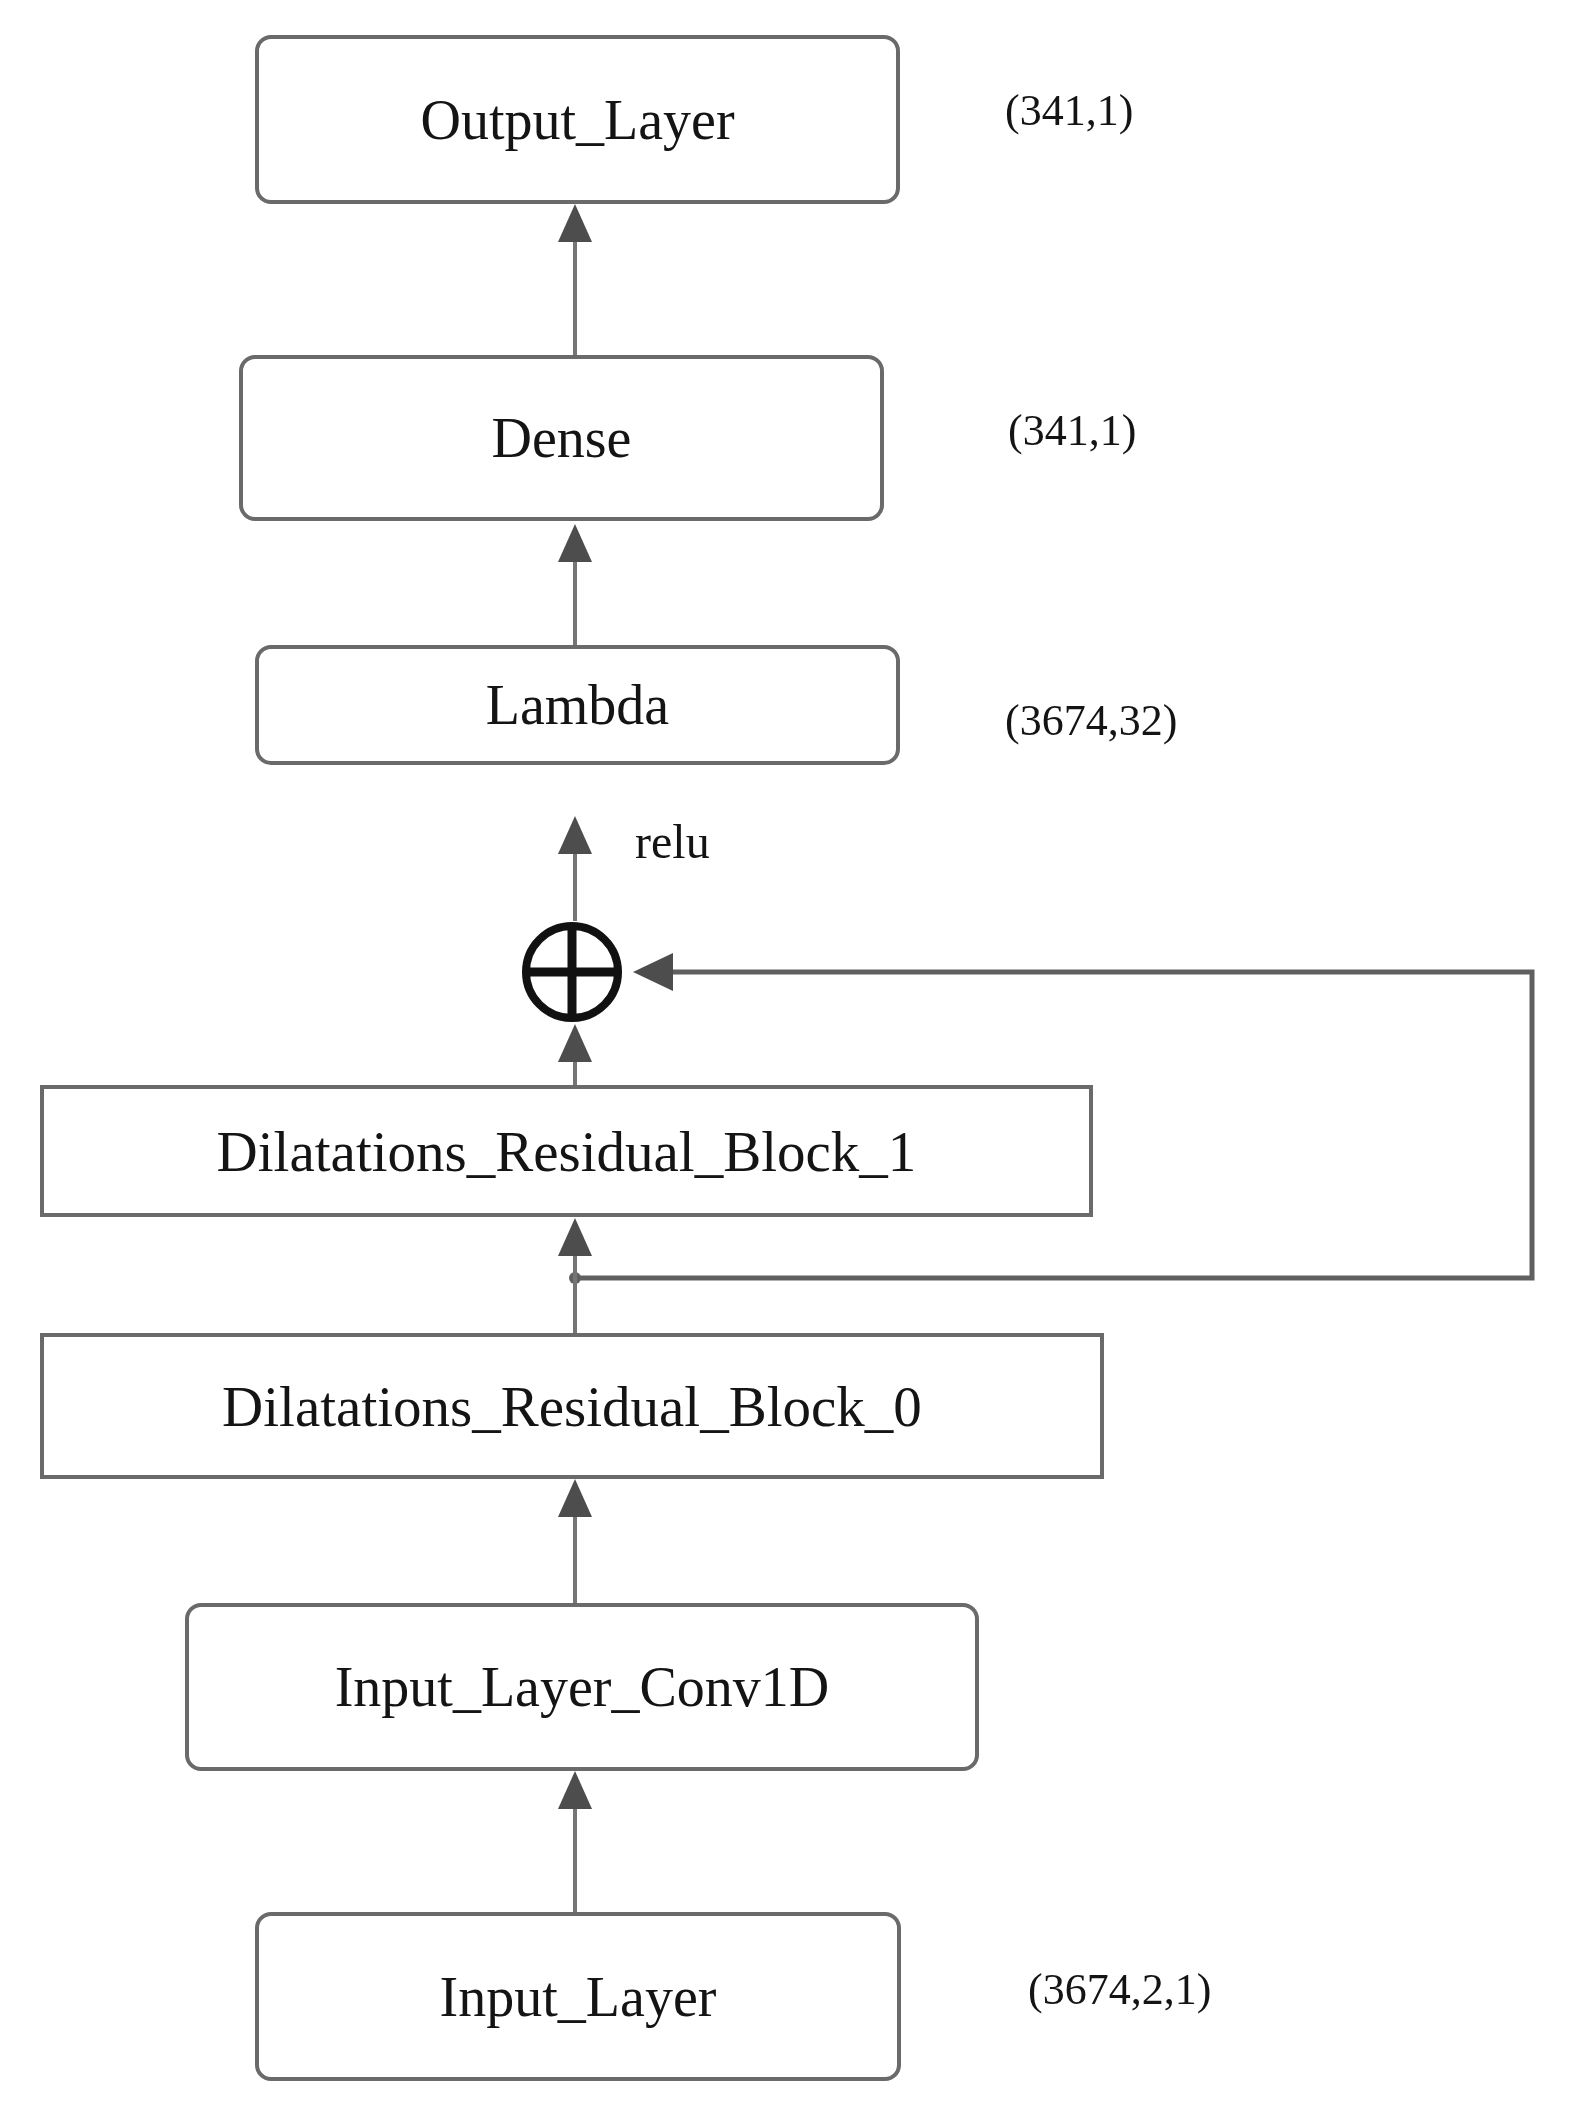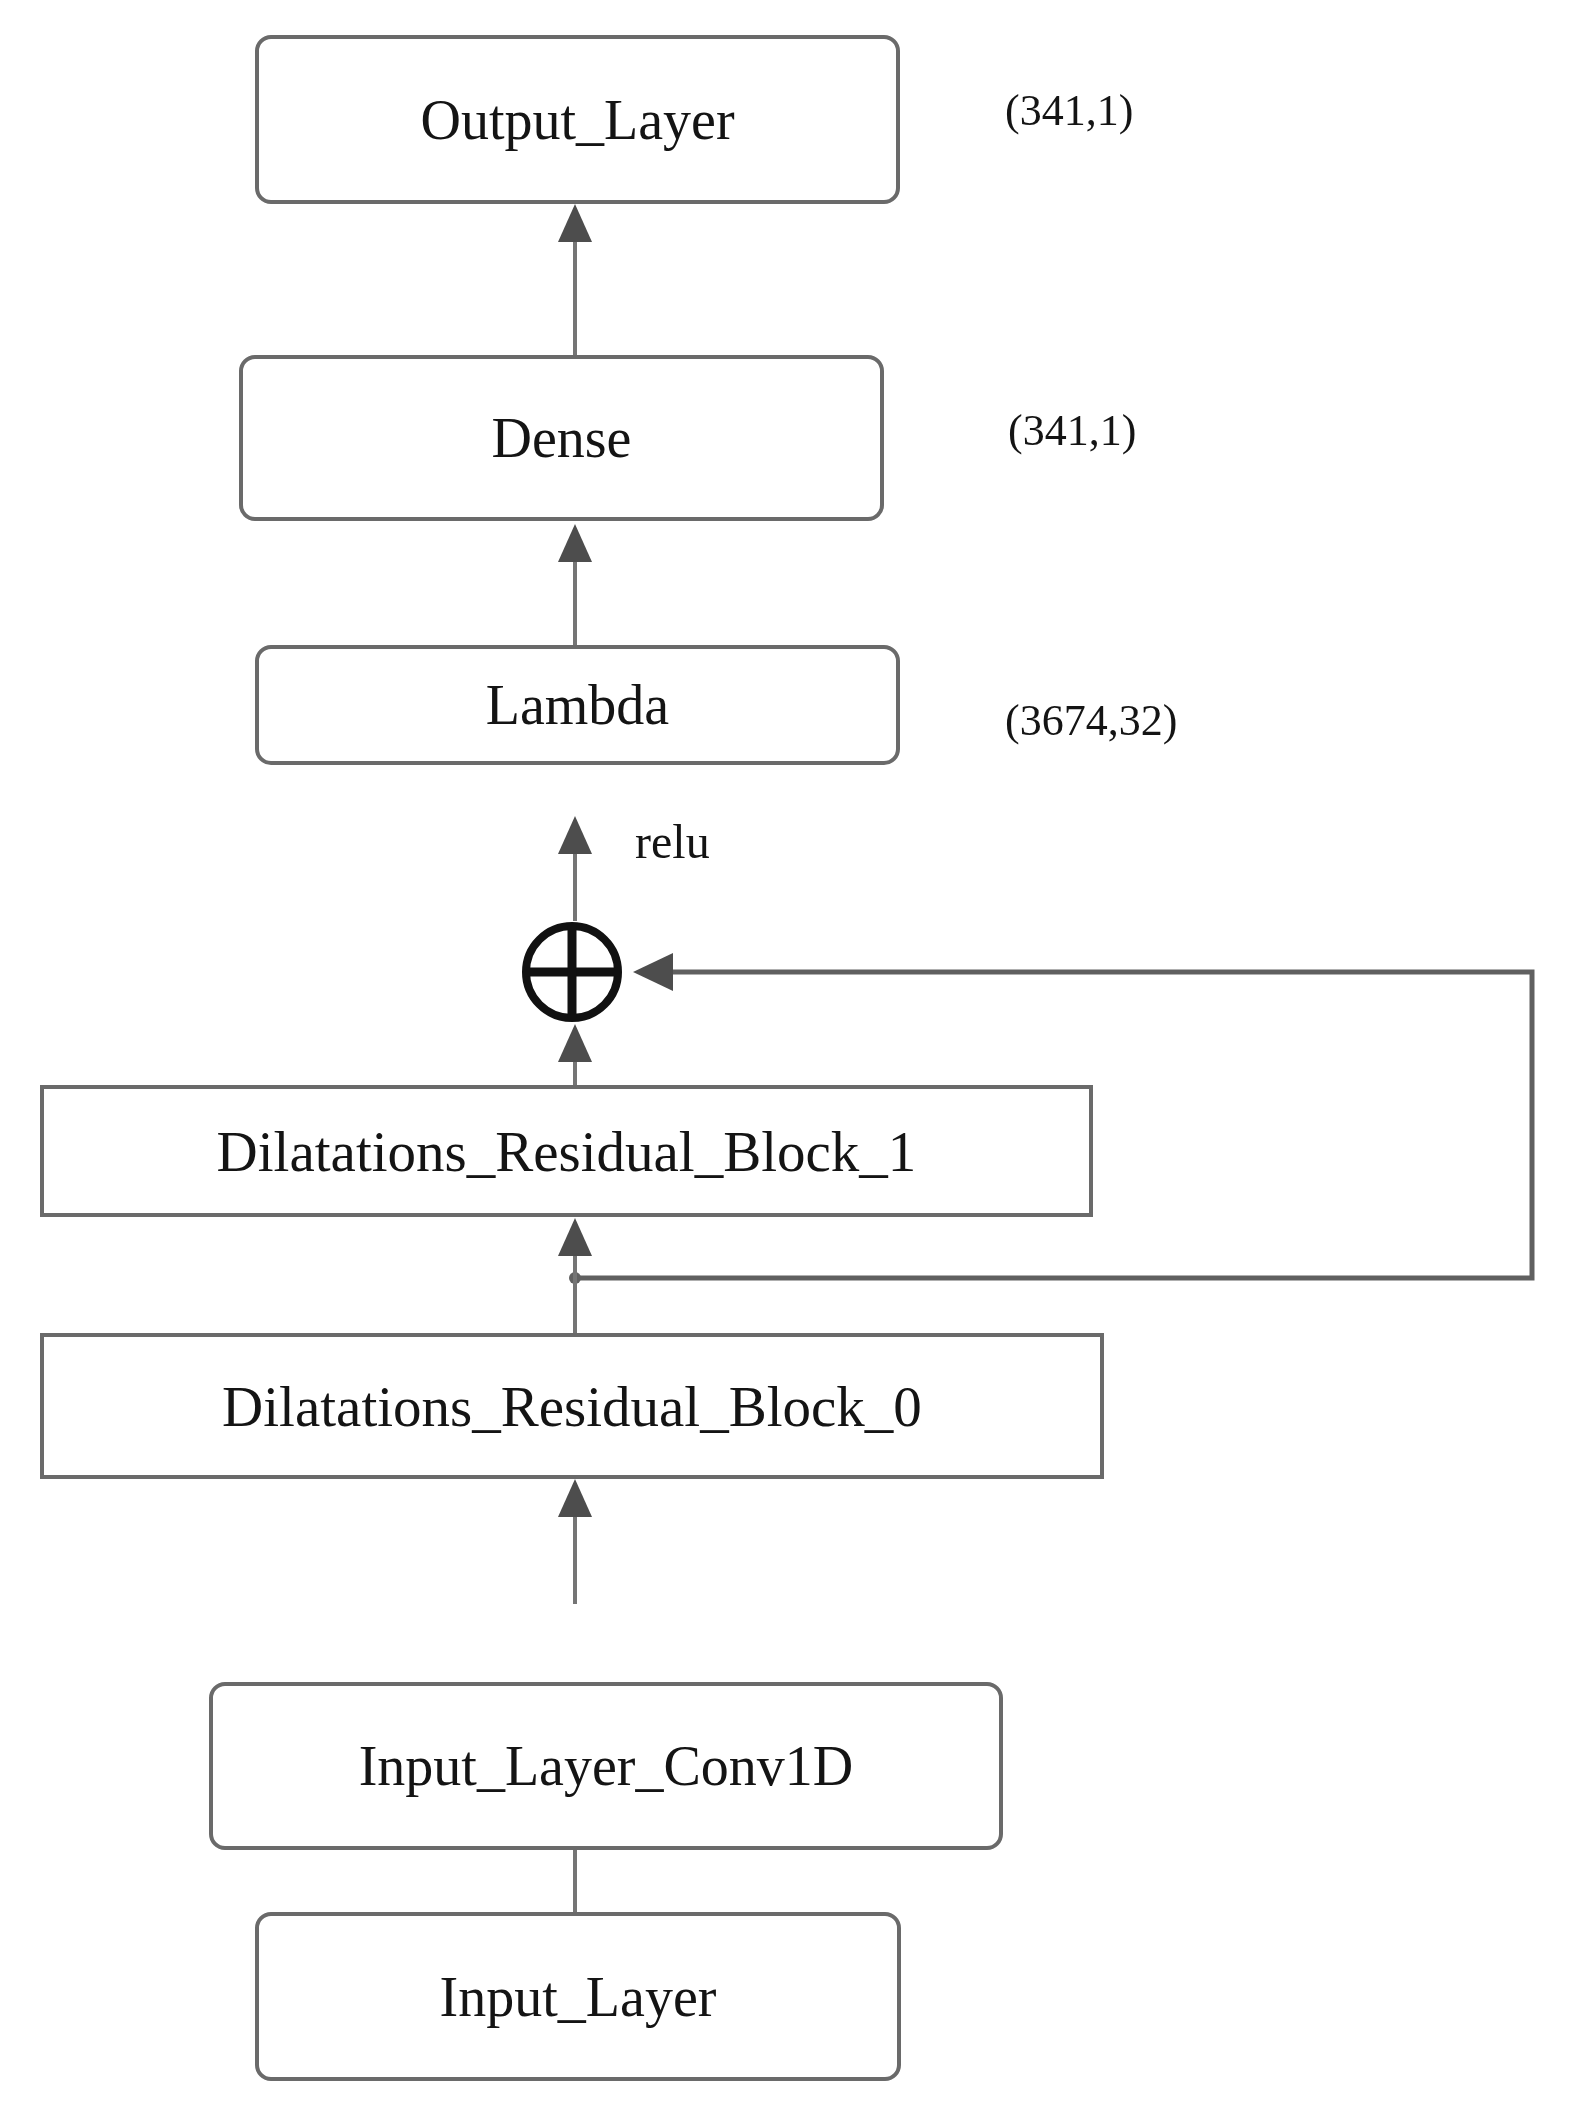--- a/index.html
+++ b/index.html
@@ -44,21 +44,21 @@
   .relu{
     position:absolute;z-index:2;
     font-size:48px;color:var(--text);
     line-height:1;white-space:nowrap;
   }
   #node-output{left:255px;top:35px;width:645px;height:169px;}
   #node-dense{left:239px;top:355px;width:645px;height:166px;}
   #node-lambda{left:255px;top:645px;width:645px;height:120px;}
   #node-block1{left:40px;top:1085px;width:1053px;height:132px;}
   #node-block0{left:40px;top:1333px;width:1064px;height:146px;}
-  #node-conv1d{left:185px;top:1682px;width:794px;height:168px;margin-left:24px;}
+  #node-conv1d{left:185px;top:1603px;width:794px;height:168px;}
   #node-input{left:255px;top:1912px;width:646px;height:169px;}
   #ann-output{left:1005px;top:89px;}
   #ann-dense{left:1008px;top:409px;}
   #ann-lambda{left:1005px;top:699px;}
   #ann-conv1d{left:1008px;top:1661px;}
   #ann-input{left:1028px;top:1968px;}
   #relu-label{left:635px;top:818px;}
 </style>
 </head>
 <body>
@@ -106,16 +106,17 @@
 
   <div class="node rounded" id="node-input">Input_Layer</div>
 
   <div class="shape" id="ann-output">(341,1)</div>
 
   <div class="shape" id="ann-dense">(341,1)</div>
 
   <div class="shape" id="ann-lambda">(3674,32)</div>
 
 
+  <div class="shape" id="ann-input">(3674,2,1)</div>
 
   <div class="relu" id="relu-label">relu</div>
 
 </div>
 
 </body></html>

